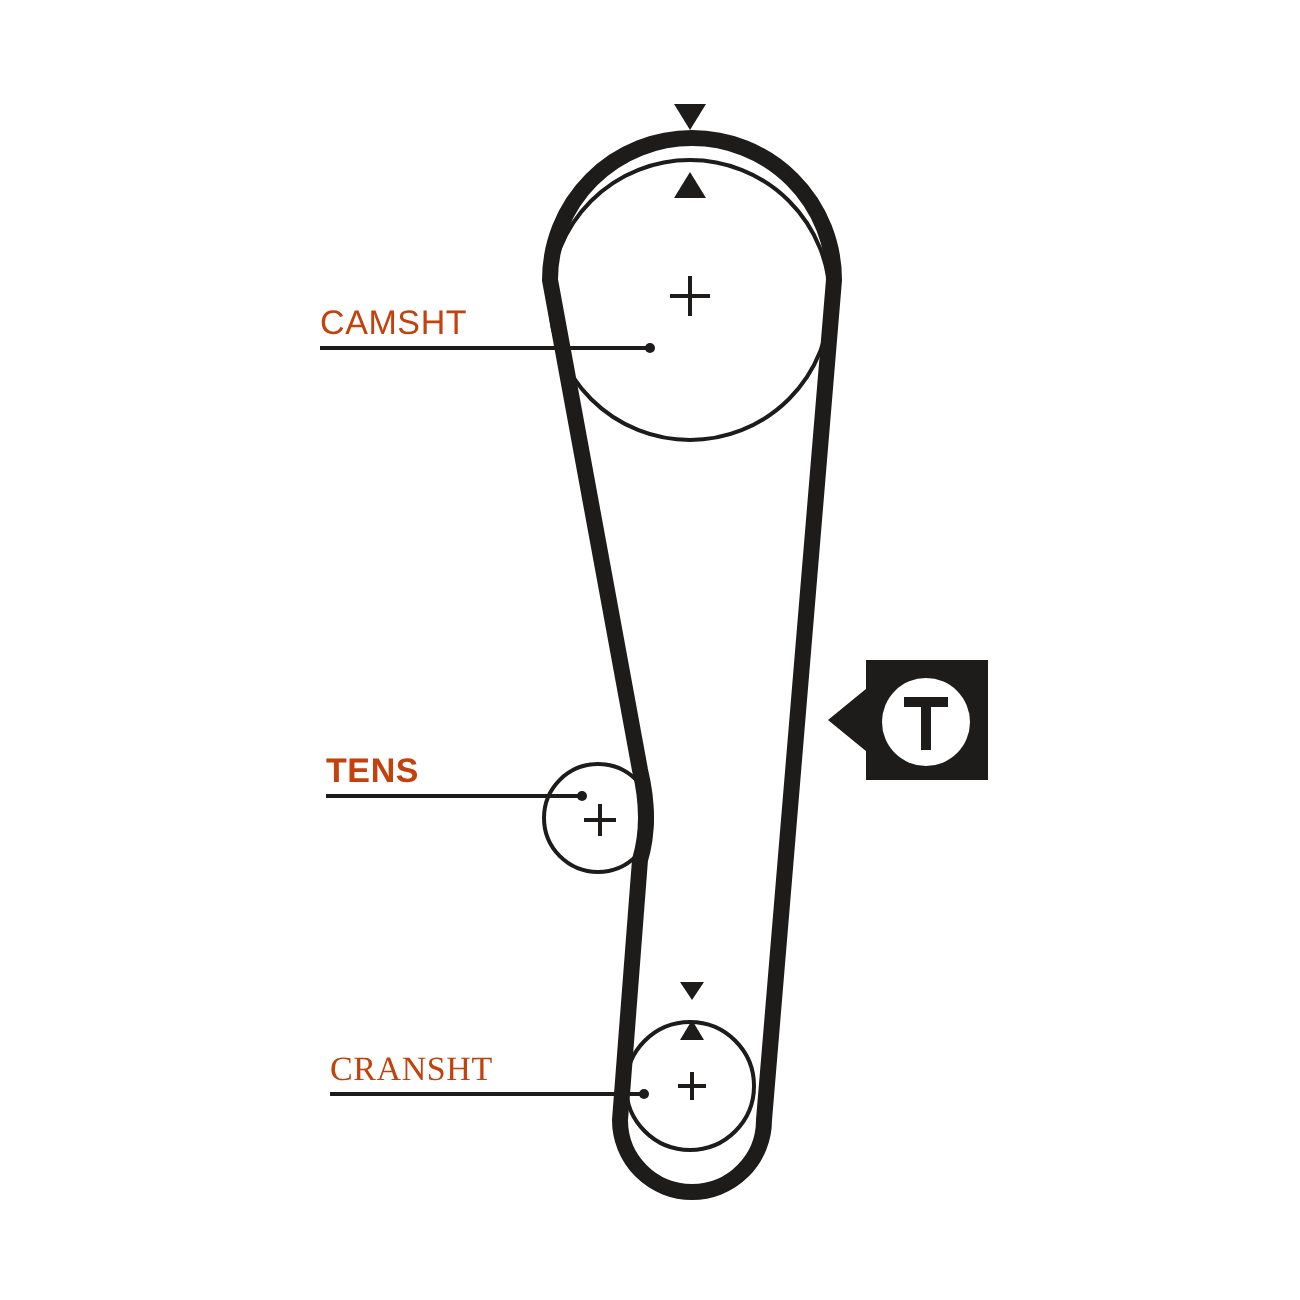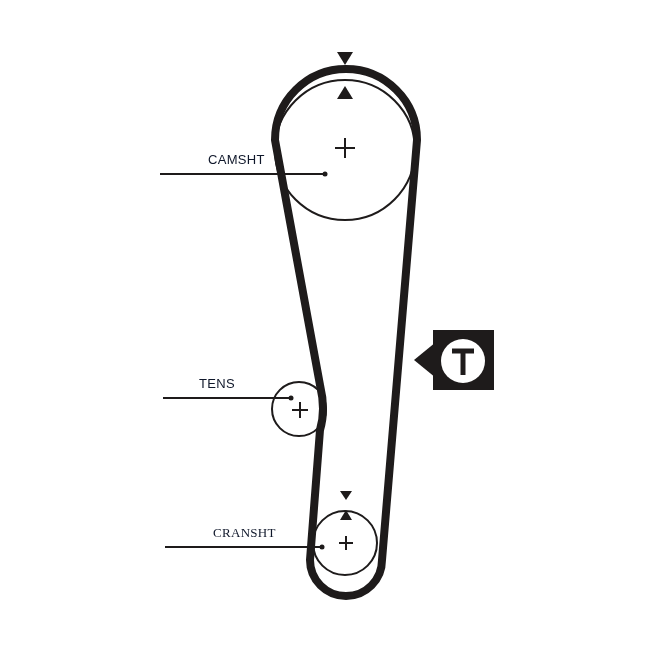--- a/index.html
+++ b/index.html
@@ -1,18 +1,18 @@
 <!DOCTYPE html>
 <html><head>
 <meta charset="utf-8">
 <style>
   html, body { margin:0; padding:0; background:#ffffff; }
   body { width:650px; height:650px; position:relative; overflow:hidden; font-family:"Liberation Sans", sans-serif; }
   svg { position:absolute; left:0; top:0; }
-  .label { position:absolute; font-family:"Liberation Sans", sans-serif; font-size:13px; color:#0f172a; letter-spacing:0.3px;margin-left:48px; }
+  .label { position:absolute; font-family:"Liberation Sans", sans-serif; font-size:17px; color:#c2410c; letter-spacing:0.3px; }
 </style>
 </head>
 <body>
 
 <svg width="650" height="650" viewBox="0 0 650 650">
 
   <circle cx="345" cy="150" r="70" fill="none" stroke="#1e1b1b" stroke-width="2"></circle>
 
   <circle cx="299" cy="409" r="27" fill="#fff" stroke="#1e1b1b" stroke-width="2"></circle>
 
@@ -63,14 +63,14 @@
     <polygon points="414,360 436,342 436,378" fill="#1e1b1b"></polygon>
     <circle cx="463" cy="361" r="22" fill="#ffffff"></circle>
     <g stroke="#1e1b1b" stroke-width="5">
       <line x1="452" y1="351" x2="474" y2="351"></line>
       <line x1="463" y1="351" x2="463" y2="375"></line>
     </g>
   </g>
 </svg>
 
 <div class="label" style="left:160px; top:152px;">CAMSHT</div>
-<div class="label" style="left:151px; top:376px;">TENS</div>
+<div class="label" style="left:163px; top:376px;font-weight:bold;">TENS</div>
 <div class="label" style="left:165px; top:525px;font-family:Liberation Serif, serif;">CRANSHT</div>
 
 </body></html>

